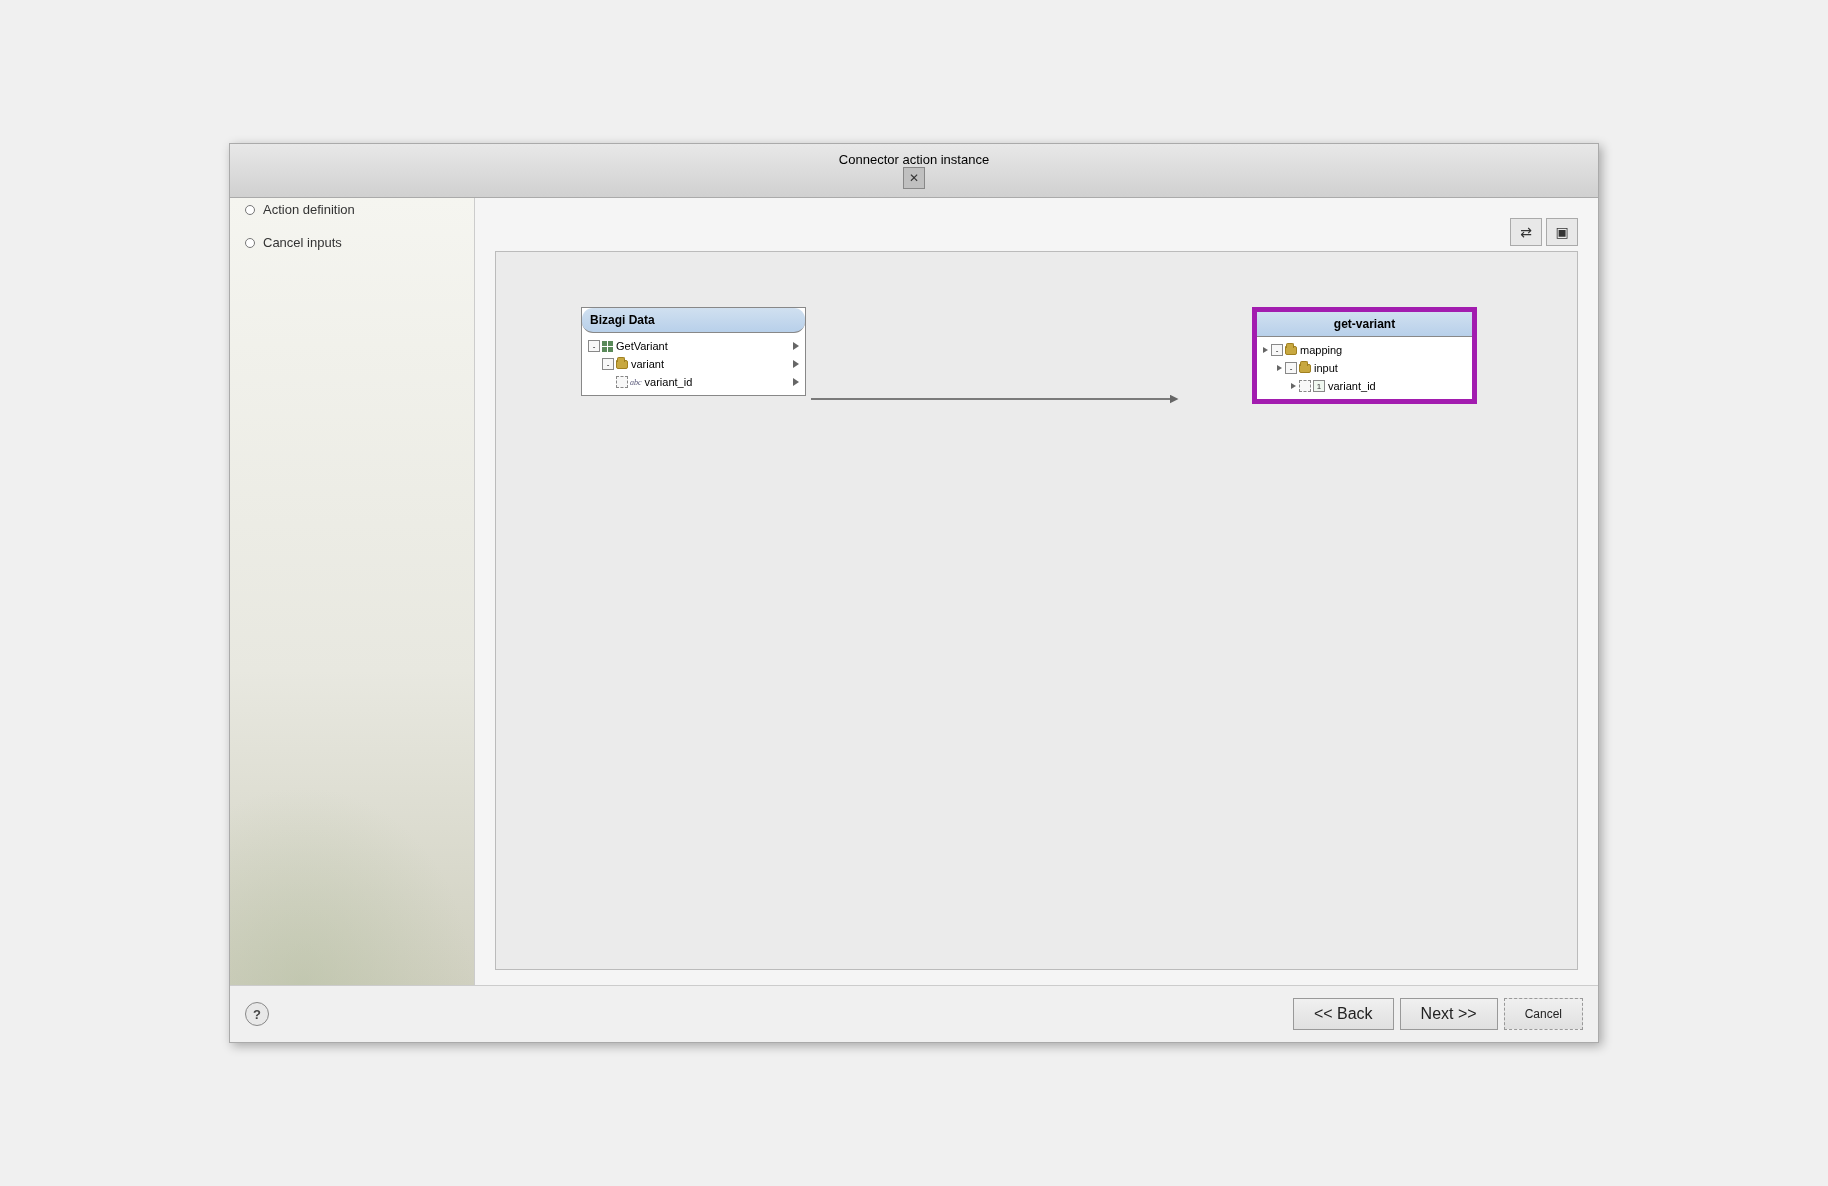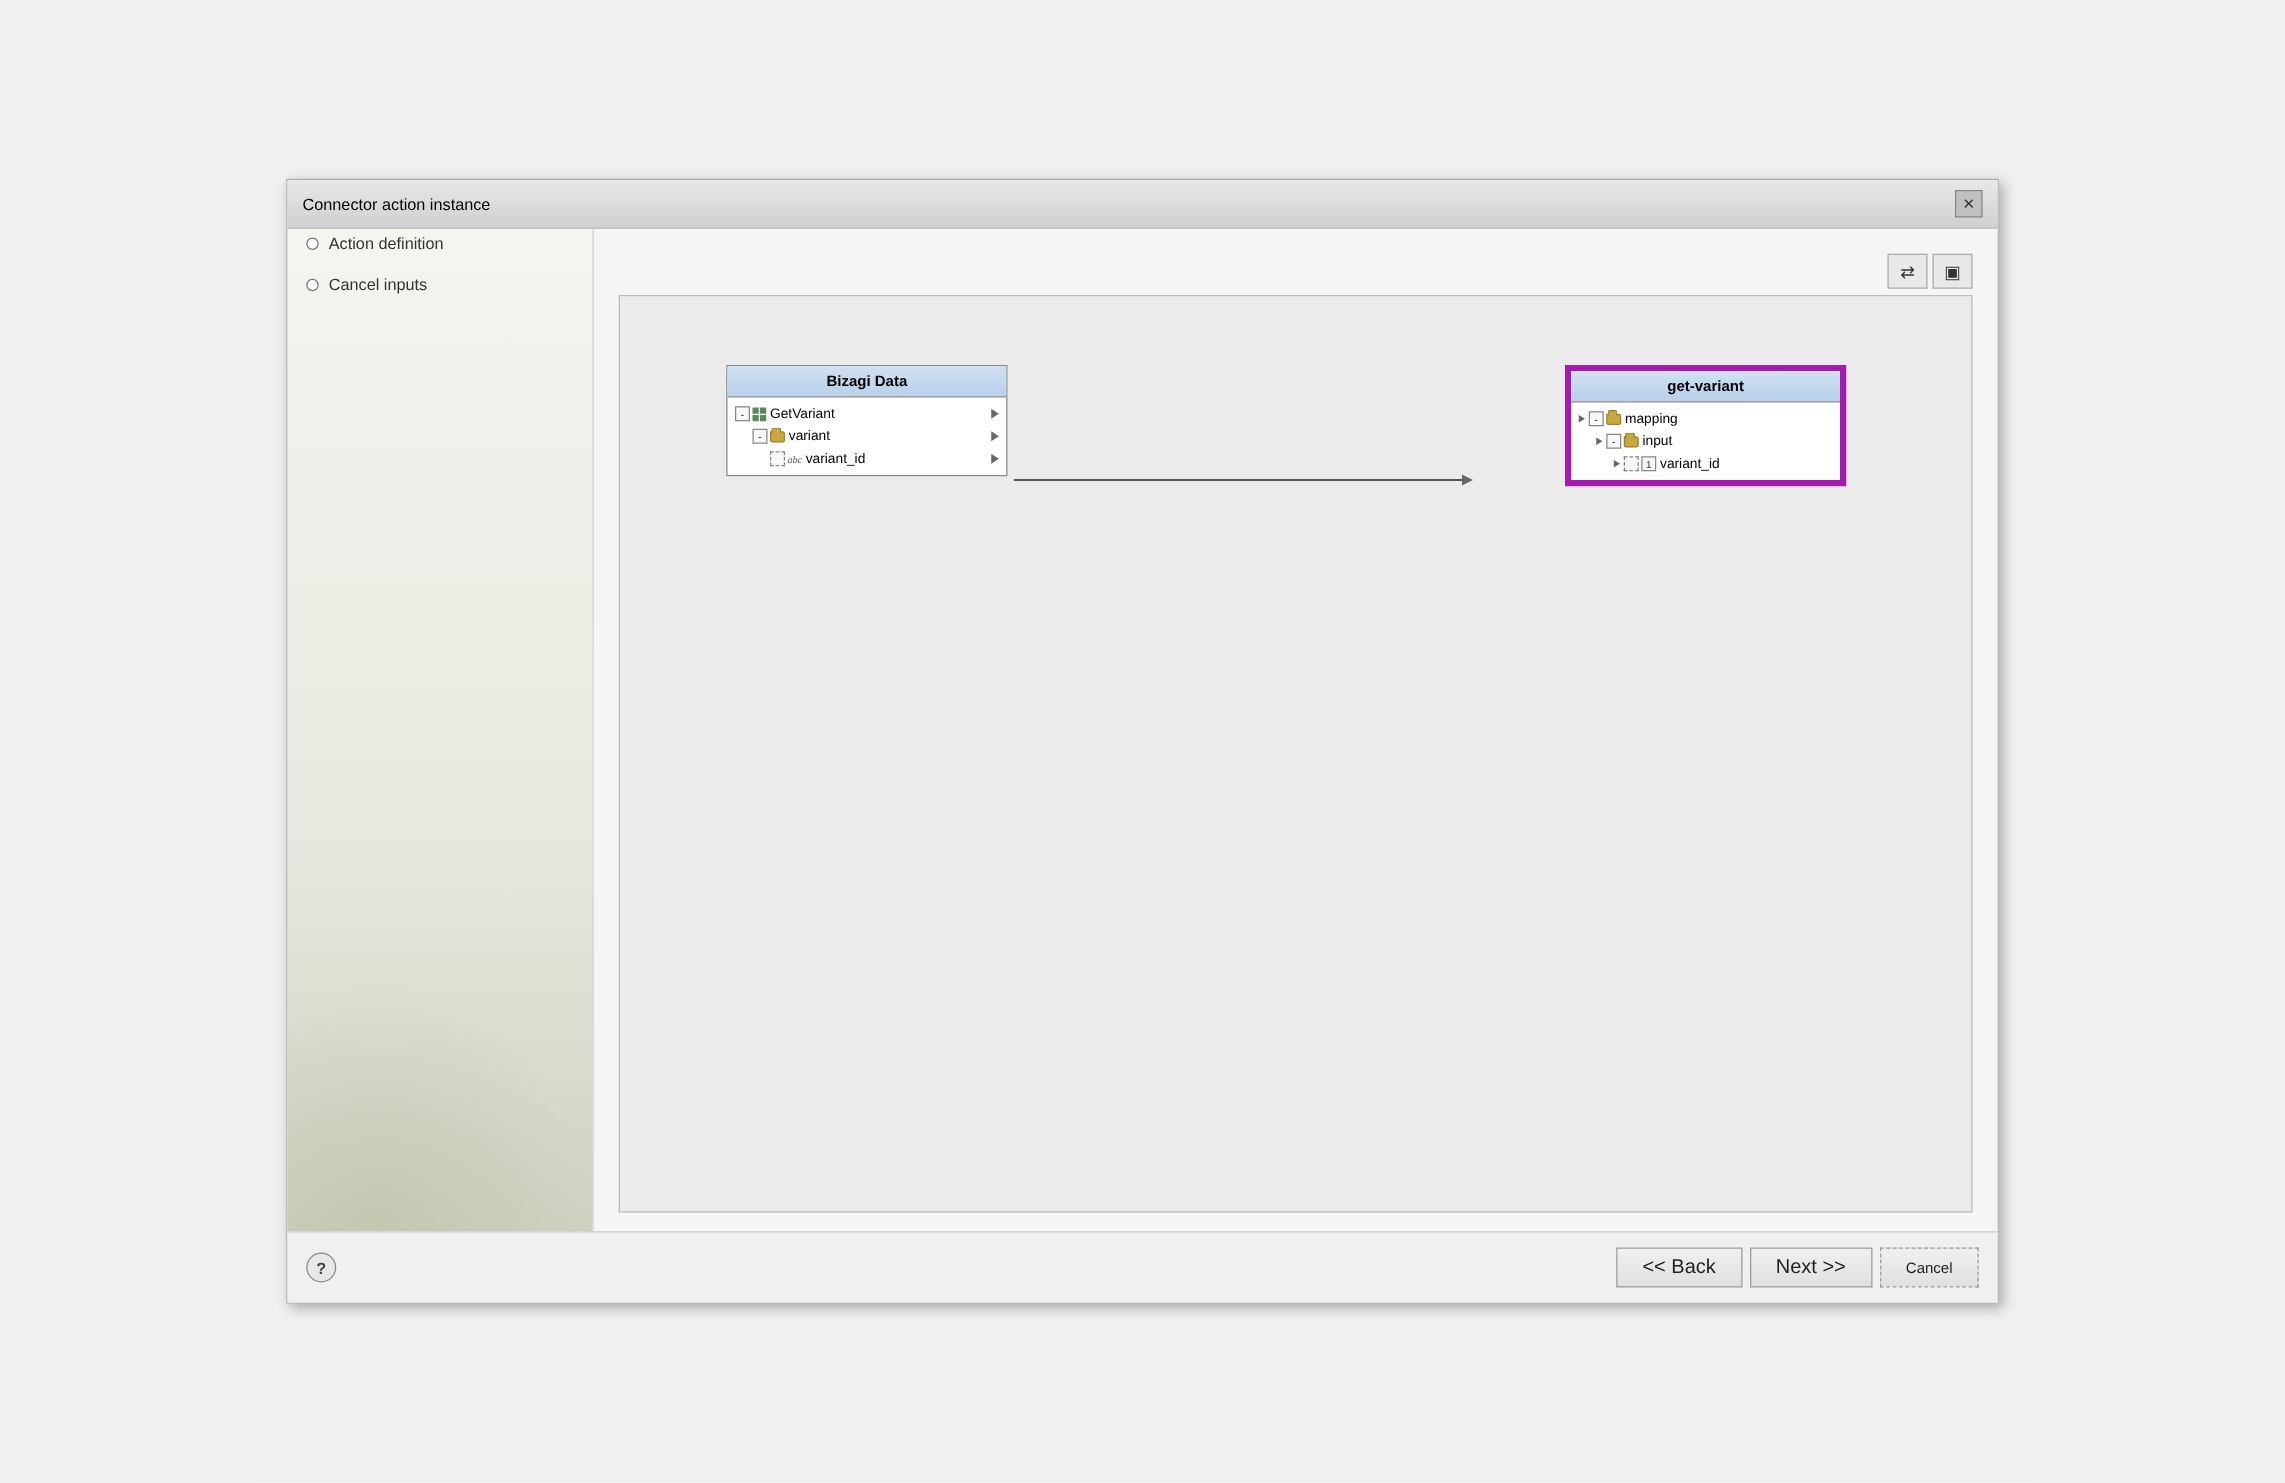--- a/index.html
+++ b/index.html
@@ -22,20 +22,21 @@
       box-shadow: 3px 3px 10px rgba(0,0,0,0.3);
     }
     .title-bar {
       background: linear-gradient(to bottom, #e8e8e8, #d0d0d0);
       border-bottom: 1px solid #aaa;
       padding: 8px 12px;
       display: flex;
       align-items: center;
       justify-content: space-between;
       flex-shrink: 0;
+      flex-direction: column;
     }
     .title-bar-title {
       font-size: 13px;
       font-weight: normal;
       color: #000;
     }
     .close-btn {
       width: 22px;
       height: 22px;
       background: #c0c0c0;
@@ -136,21 +137,22 @@
       width: 225px;
       border: 1px solid #888;
       background: #fff;
     }
     .biz-table-header {
       background: linear-gradient(to bottom, #d0e0f0, #b8d0ea);
       border-bottom: 1px solid #888;
       padding: 5px 8px;
       font-weight: bold;
       font-size: 12px;
-      text-align: center;
+      text-align: left;
+      border-radius: 11px;
     }
     .biz-table-body {
       padding: 4px 4px;
     }
     .biz-row {
       display: flex;
       align-items: center;
       padding: 3px 2px;
       font-size: 11px;
     }

